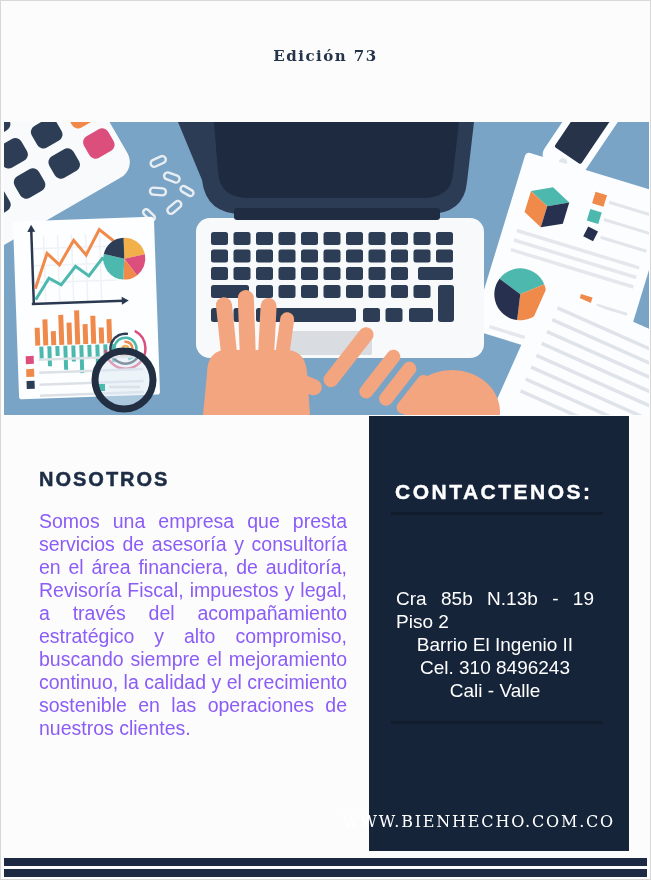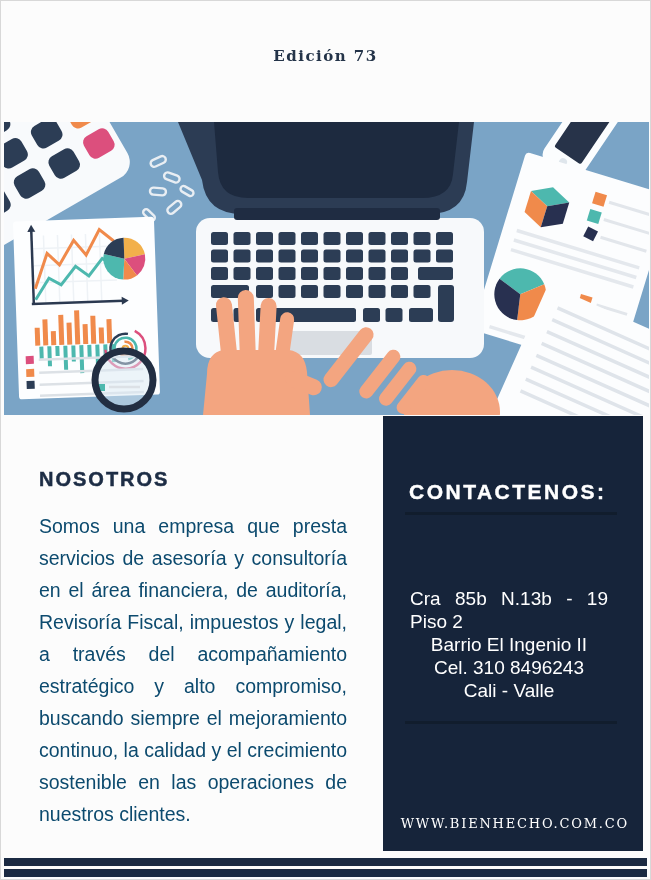--- a/index.html
+++ b/index.html
@@ -35,26 +35,26 @@
     position:absolute;left:38px;top:427px;width:308px;margin-top:40px;
   }
   .about h2{
     margin:0;
     font-size:20px;font-weight:bold;letter-spacing:2px;
     color:#1d2d45;
     -webkit-text-stroke:0.5px #1d2d45;
   }
   .about p{
     margin:19px 0 0 0;
-    font-size:19.5px;line-height:32px;
+    font-size:19.5px;line-height:23px;
     text-align:justify;
-    color:#0c4a6e;
+    color:#8b5cf6;
   }
   .contact-panel{
-    position:absolute;left:382px;top:415px;width:260px;height:435px;
+    position:absolute;left:368px;top:415px;width:260px;height:435px;
     background:#16243a;color:#ffffff;
   }
   .contact-heading{
     position:absolute;top:64px;left:26px;
     font-size:21px;font-weight:bold;letter-spacing:2.5px;
     -webkit-text-stroke:0.4px #ffffff;
   }
   .panel-divider{
     position:absolute;left:22px;width:212px;height:2.5px;
     background:#111d2d;
@@ -63,21 +63,21 @@
   .divider-2{top:305px;}
   .address{
     position:absolute;top:126px;left:27px;width:198px;
     font-size:19px;line-height:23px;
   }
   .address p{margin:0;text-align:center;}
   .address .justified{text-align:justify;margin-top:45px;}
   .website{
     position:absolute;right:14px;bottom:20px;
     font-family:"DejaVu Serif", serif;
-    font-size:13px;letter-spacing:1.8px;
+    font-size:16px;letter-spacing:1.8px;
     white-space:nowrap;
   }
   .bottom-bar{
     position:absolute;left:3px;right:3px;height:8px;
     background:#1b2a42;
   }
   .bar-1{top:857px;}
   .bar-2{top:868px;}
 </style>
 </head>

